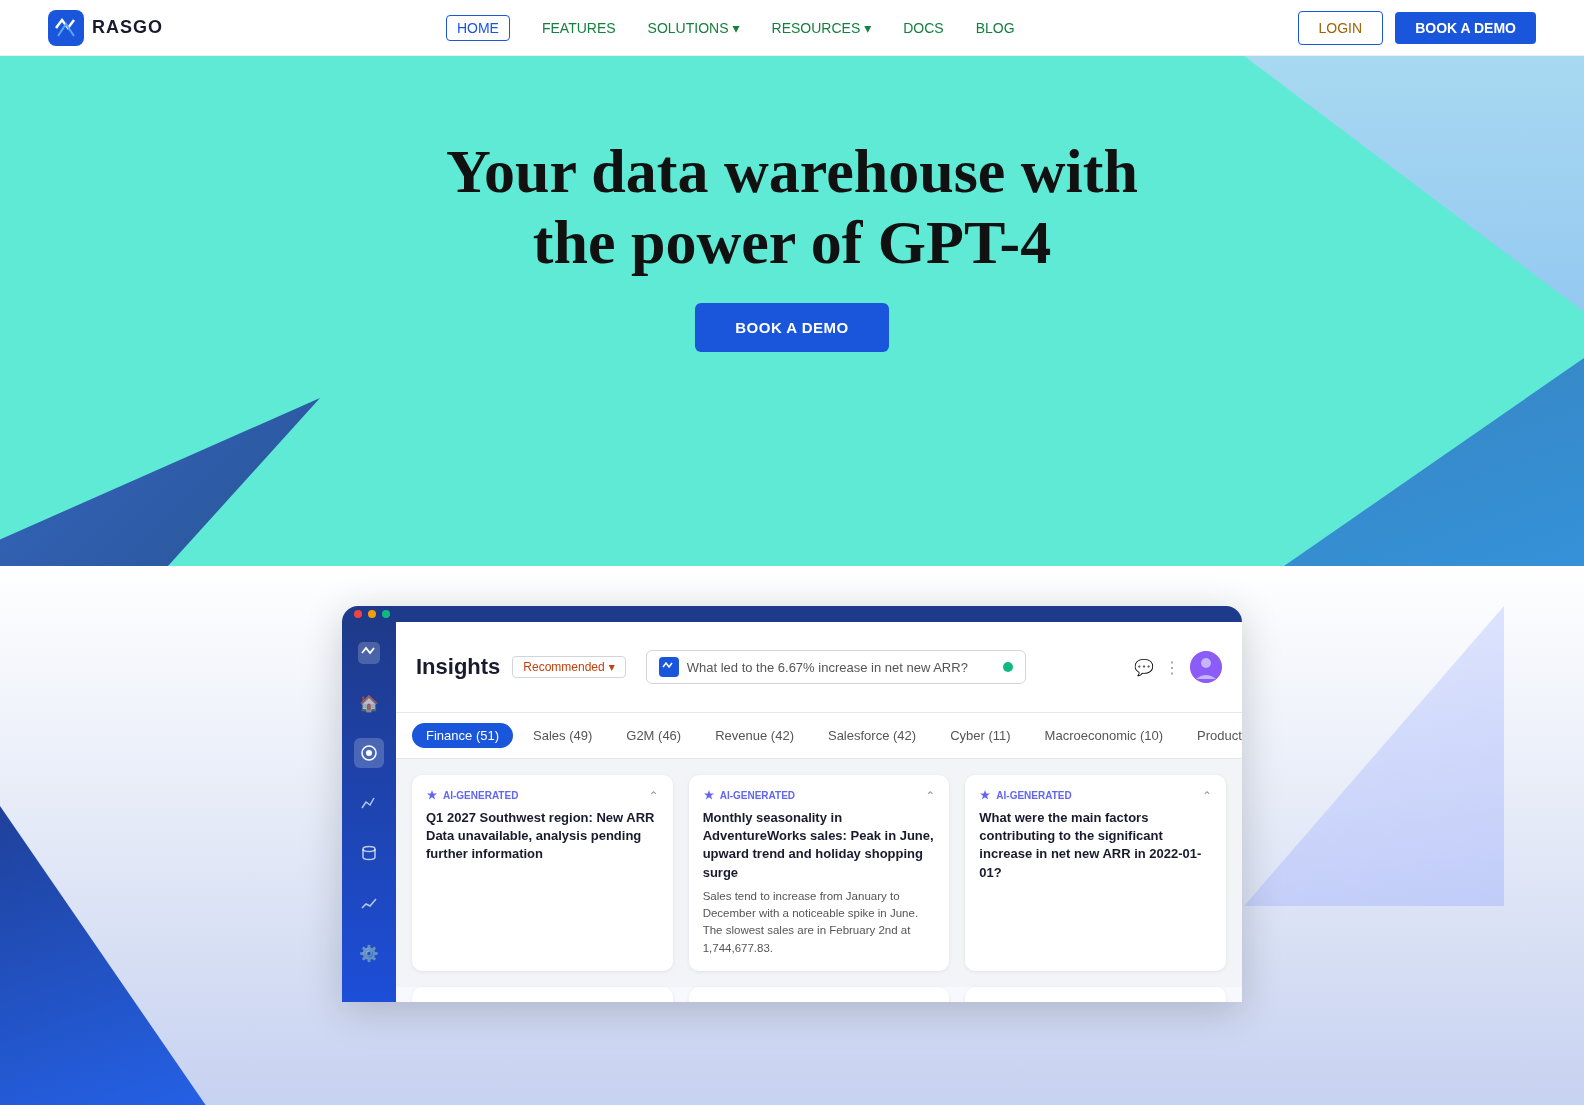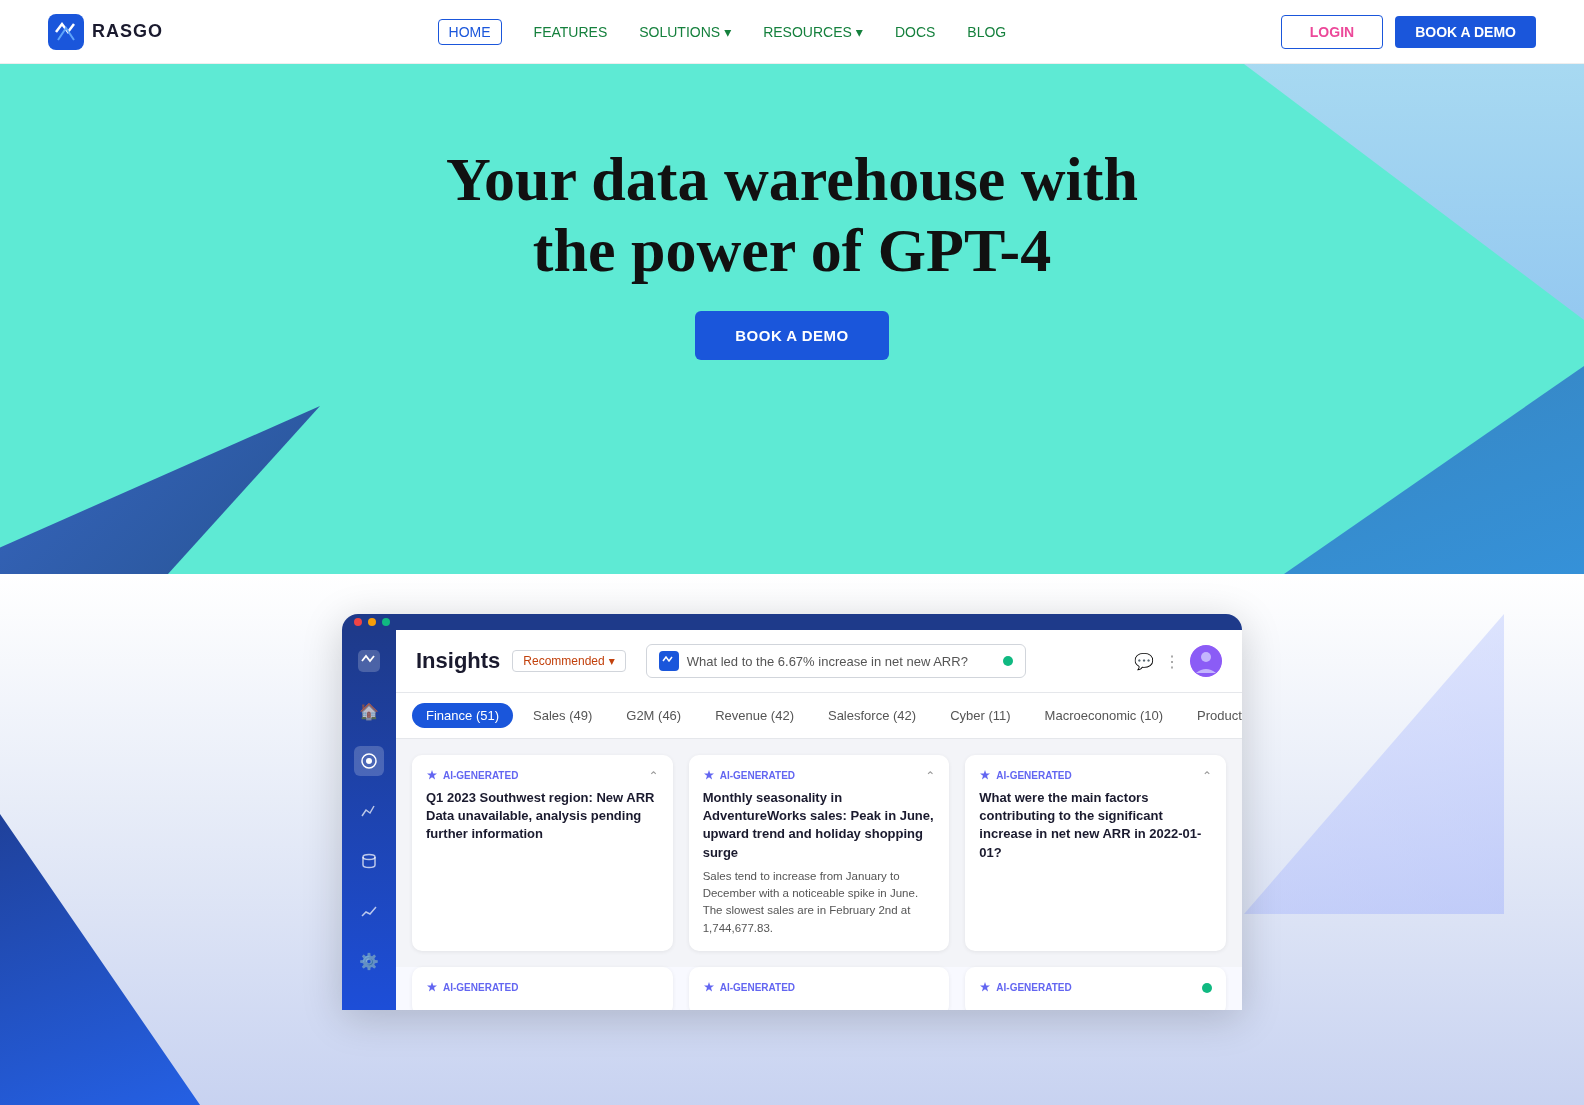--- a/index.html
+++ b/index.html
@@ -1,37 +1,37 @@
 <!DOCTYPE html>
 <html><head>
   <meta charset="utf-8">
   <style>
     * { margin: 0; padding: 0; box-sizing: border-box; }
     body { font-family: -apple-system, BlinkMacSystemFont, 'Segoe UI', sans-serif; width: 1584px; min-height: 1105px; overflow-x: hidden; background: #fff; }
 
     
     nav {
       display: flex; align-items: center; justify-content: space-between;
-      padding: 0 48px; height: 64px; background: #fff;
+      padding: 0 48px; height: 56px; background: #fff;
       border-bottom: 1px solid #eee; position: relative; z-index: 10;
     }
     .nav-logo { display: flex; align-items: center; gap: 8px; }
     .nav-logo-icon { width: 36px; height: 36px; }
     .nav-links { display: flex; align-items: center; gap: 32px; }
     .nav-link {
       font-size: 14px; font-weight: 500; color: #15803d; cursor: pointer;
       text-decoration: none; display: flex; align-items: center; gap: 4px;
     }
     .nav-link.active {
       color: #1a56db; border: 1.5px solid #1a56db; border-radius: 4px; padding: 4px 10px;
     }
     .nav-actions { display: flex; align-items: center; gap: 12px; }
     .btn-login {
-      border: 1.5px solid #1a56db; color: #ec4899; background: #fff;
-      padding: 8px 28px; border-radius: 4px; font-size: 14px; font-weight: 700; cursor: pointer;
+      border: 1.5px solid #1a56db; color: #a16207; background: #fff;
+      padding: 8px 20px; border-radius: 4px; font-size: 14px; font-weight: 400; cursor: pointer;
     }
     .btn-demo-nav {
       background: #1a56db; color: #fff; border: none;
       padding: 8px 20px; border-radius: 4px; font-size: 14px; font-weight: 700; cursor: pointer;
     }
 
     
     .hero {
       position: relative; text-align: center; padding: 80px 48px 0;
       background: #5eead4; overflow: hidden; min-height: 510px;
@@ -104,21 +104,21 @@
       display: flex; flex-direction: column; align-items: center; padding: 16px 0; gap: 20px;
     }
     .sidebar-icon {
       width: 30px; height: 30px; display: flex; align-items: center; justify-content: center;
       color: rgba(255,255,255,0.7); font-size: 16px; cursor: pointer; border-radius: 6px;
     }
     .sidebar-icon.active { background: rgba(255,255,255,0.2); color: #fff; }
 
     .app-main { flex: 1; background: #f8f9ff; overflow: hidden; }
     .app-header {
-      display: flex; align-items: center; padding: 14px 20px; background: #fff;
+      display: flex; align-items: center; padding: 28px 20px; background: #fff;
       border-bottom: 1px solid #e5e7eb; gap: 12px;
     }
     .app-title { font-size: 22px; font-weight: 700; color: #1a1a2e; }
     .tag-recommended {
       background: #fff; border: 1px solid #d1d5db; border-radius: 4px;
       padding: 3px 10px; font-size: 12px; color: #c2410c; display: flex; align-items: center; gap: 4px;
     }
     .search-bar {
       flex: 1; display: flex; align-items: center; gap: 8px;
       background: #fff; border: 1px solid #d1d5db; border-radius: 6px;
@@ -290,21 +290,21 @@
           <div class="card">
             <div style="display:flex;justify-content:space-between;">
               <div class="card-badge">
                 <svg width="12" height="12" viewBox="0 0 12 12">
                     <path d="M6 1l1.2 3.6H11l-3 2.2 1.1 3.6L6 8.2 2.9 10.4 4 6.8 1 4.6h3.8z" fill="#6366f1"></path>
                   </svg>
                 <span>AI-GENERATED</span>
               </div>
               <span style="color:#999;font-size:12px;">⌃</span>
             </div>
-            <div class="card-title">Q1 2023 Southwest region: New ARR Data unavailable, analysis pending further information</div>
+            <div class="card-title">Q1 2027 Southwest region: New ARR Data unavailable, analysis pending further information</div>
           </div>
 
           <div class="card">
             <div style="display:flex;justify-content:space-between;">
               <div class="card-badge">
                 <svg width="12" height="12" viewBox="0 0 12 12">
                     <path d="M6 1l1.2 3.6H11l-3 2.2 1.1 3.6L6 8.2 2.9 10.4 4 6.8 1 4.6h3.8z" fill="#6366f1"></path>
                   </svg>
                 <span>AI-GENERATED</span>
               </div>

